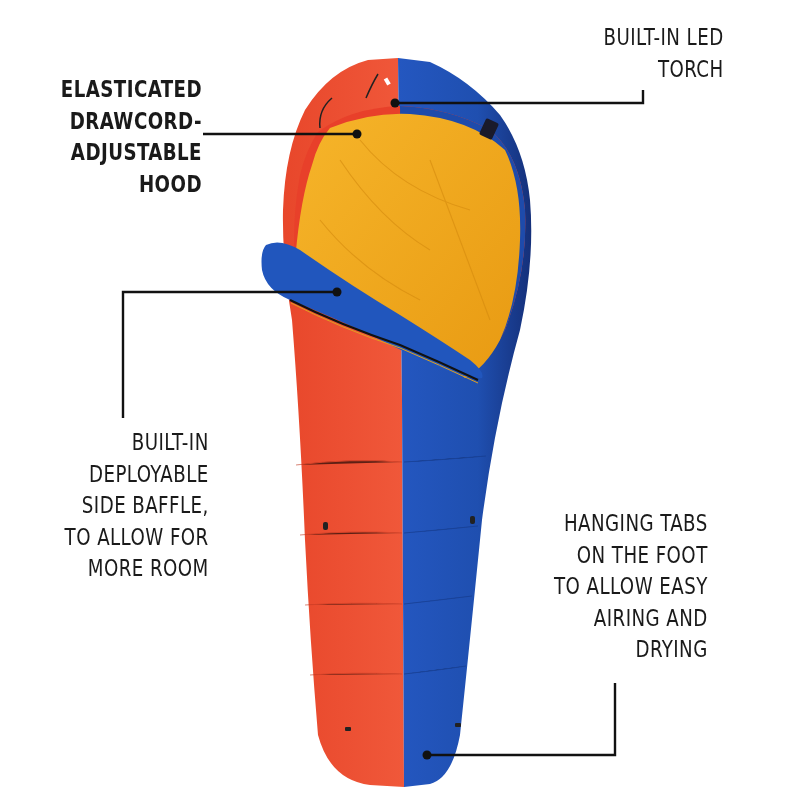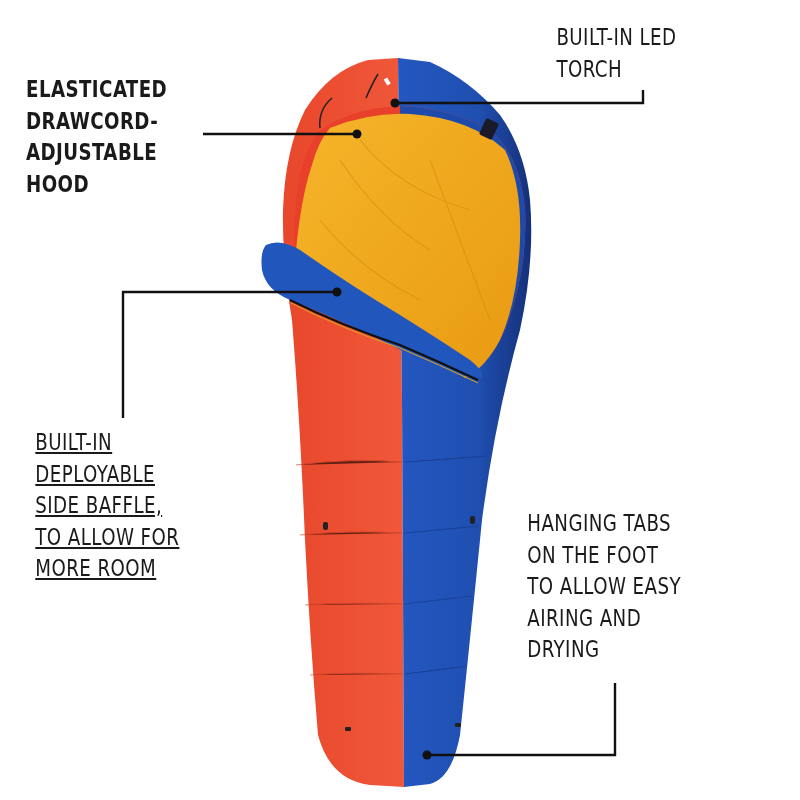--- a/index.html
+++ b/index.html
@@ -2,29 +2,29 @@
 <html><head>
   <meta charset="utf-8">
   <style>
     html, body { margin: 0; padding: 0; }
     body {
       width: 800px; height: 800px; background: #ffffff;
       position: relative; overflow: hidden;
       font-family: "DejaVu Sans", sans-serif;
     }
     .label {
-      position: absolute; text-align: left; color: #1a1a1a;
+      position: absolute; text-align: right; color: #1a1a1a;
       font-size: 23px; line-height: 31.5px; letter-spacing: 0.5px;
       font-weight: normal; text-transform: uppercase;
       font-stretch: condensed;
     }
     .label span { display: block; white-space: nowrap; transform: scaleX(0.88); }
     #hood-label { left: 14px; top: 74px; width: 200px; font-weight: bold; }
     #torch-label { left: 545px; top: 22px; width: 190px; }
-    #baffle-label { left: 23px; top: 427px; width: 205px; text-decoration: underline; }
+    #baffle-label { left: 16px; top: 427px; width: 205px; }
     #tabs-label { left: 515px; top: 508px; width: 205px; }
     svg.main { position: absolute; left: 0; top: 0; }
   </style>
 </head>
 <body>
 
 <svg class="main" width="800" height="800" viewBox="0 0 800 800">
   <defs>
     <linearGradient id="blueGrad" x1="0" x2="1" y1="0" y2="0">
       <stop offset="0" stop-color="#2457c0"></stop>

